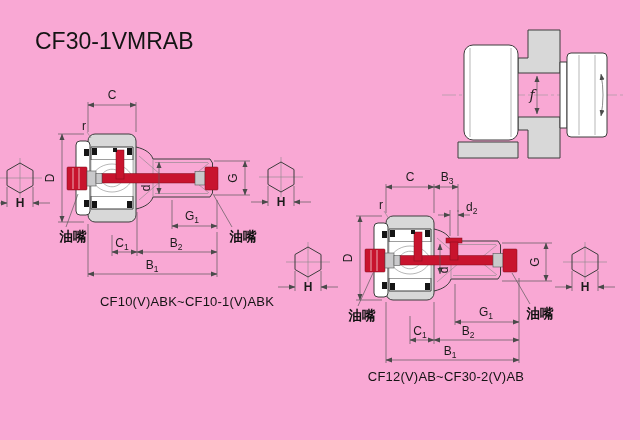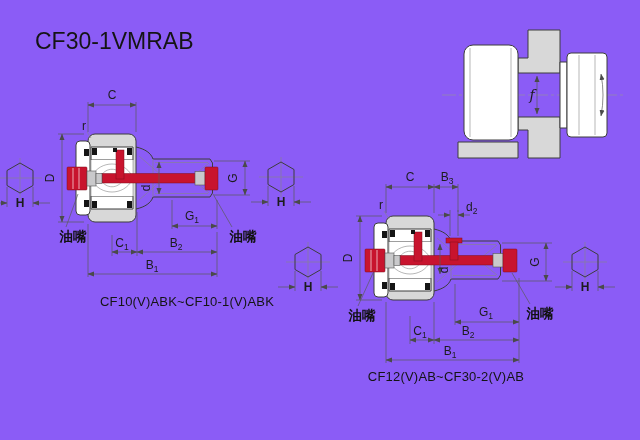--- a/index.html
+++ b/index.html
@@ -1,16 +1,16 @@
 <!DOCTYPE html>
 <html style="--red: #c8142e; --gray: #d8d8d8;"><head>
 <meta charset="utf-8">
 <style>
   html,body{margin:0;padding:0;background:#fff;}
-  .stage{position:relative;width:640px;height:440px;background:#8b5cf6;overflow:hidden;
+  .stage{position:relative;width:640px;height:440px;background:#f9a8d4;overflow:hidden;
          font-family:"Liberation Sans",sans-serif;}
   svg{position:absolute;left:0;top:0;}
   .title{font:500 23px "Liberation Sans",sans-serif;fill:#141414;}
   .caption{font:13px "Liberation Sans",sans-serif;fill:#141414;letter-spacing:.2px;}
   .cjk{font:600 13.5px "Liberation Sans",sans-serif;fill:#111;}
   .dimtxt{font:12px "Liberation Sans",sans-serif;fill:#1c1c1c;}
   .sub{font-size:8.5px;}
   .ital{font:italic 14px "DejaVu Serif",serif;fill:#1c1c1c;}
   .outline{fill:none;stroke:#3d3d3d;stroke-width:1;stroke-linejoin:round;}
   .fgray{fill:var(--gray);stroke:#3d3d3d;stroke-width:1;stroke-linejoin:round;}

